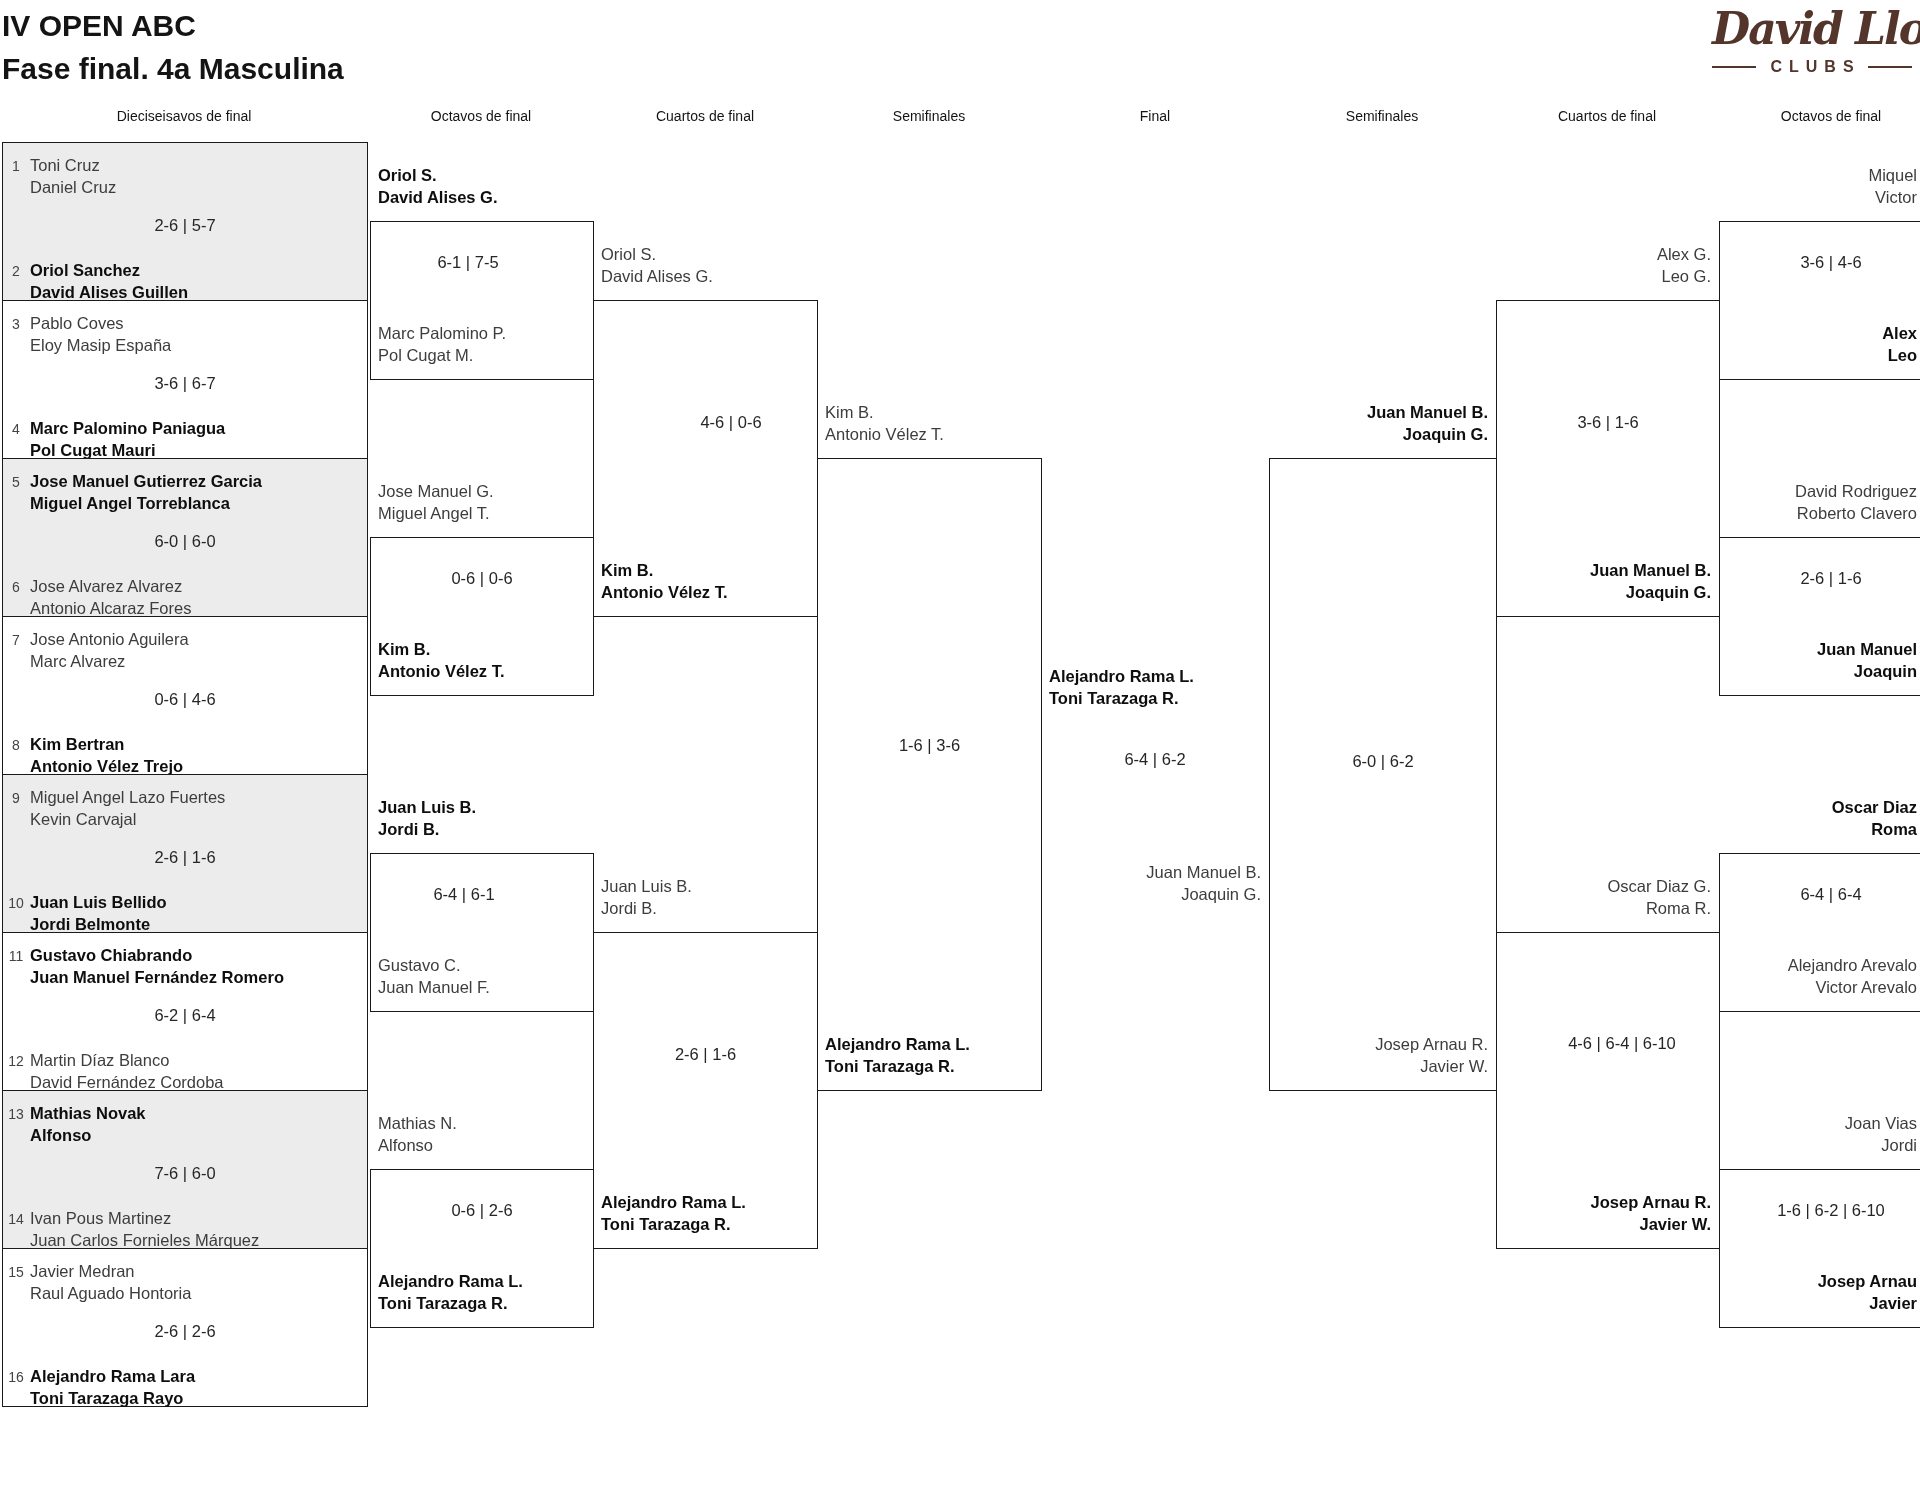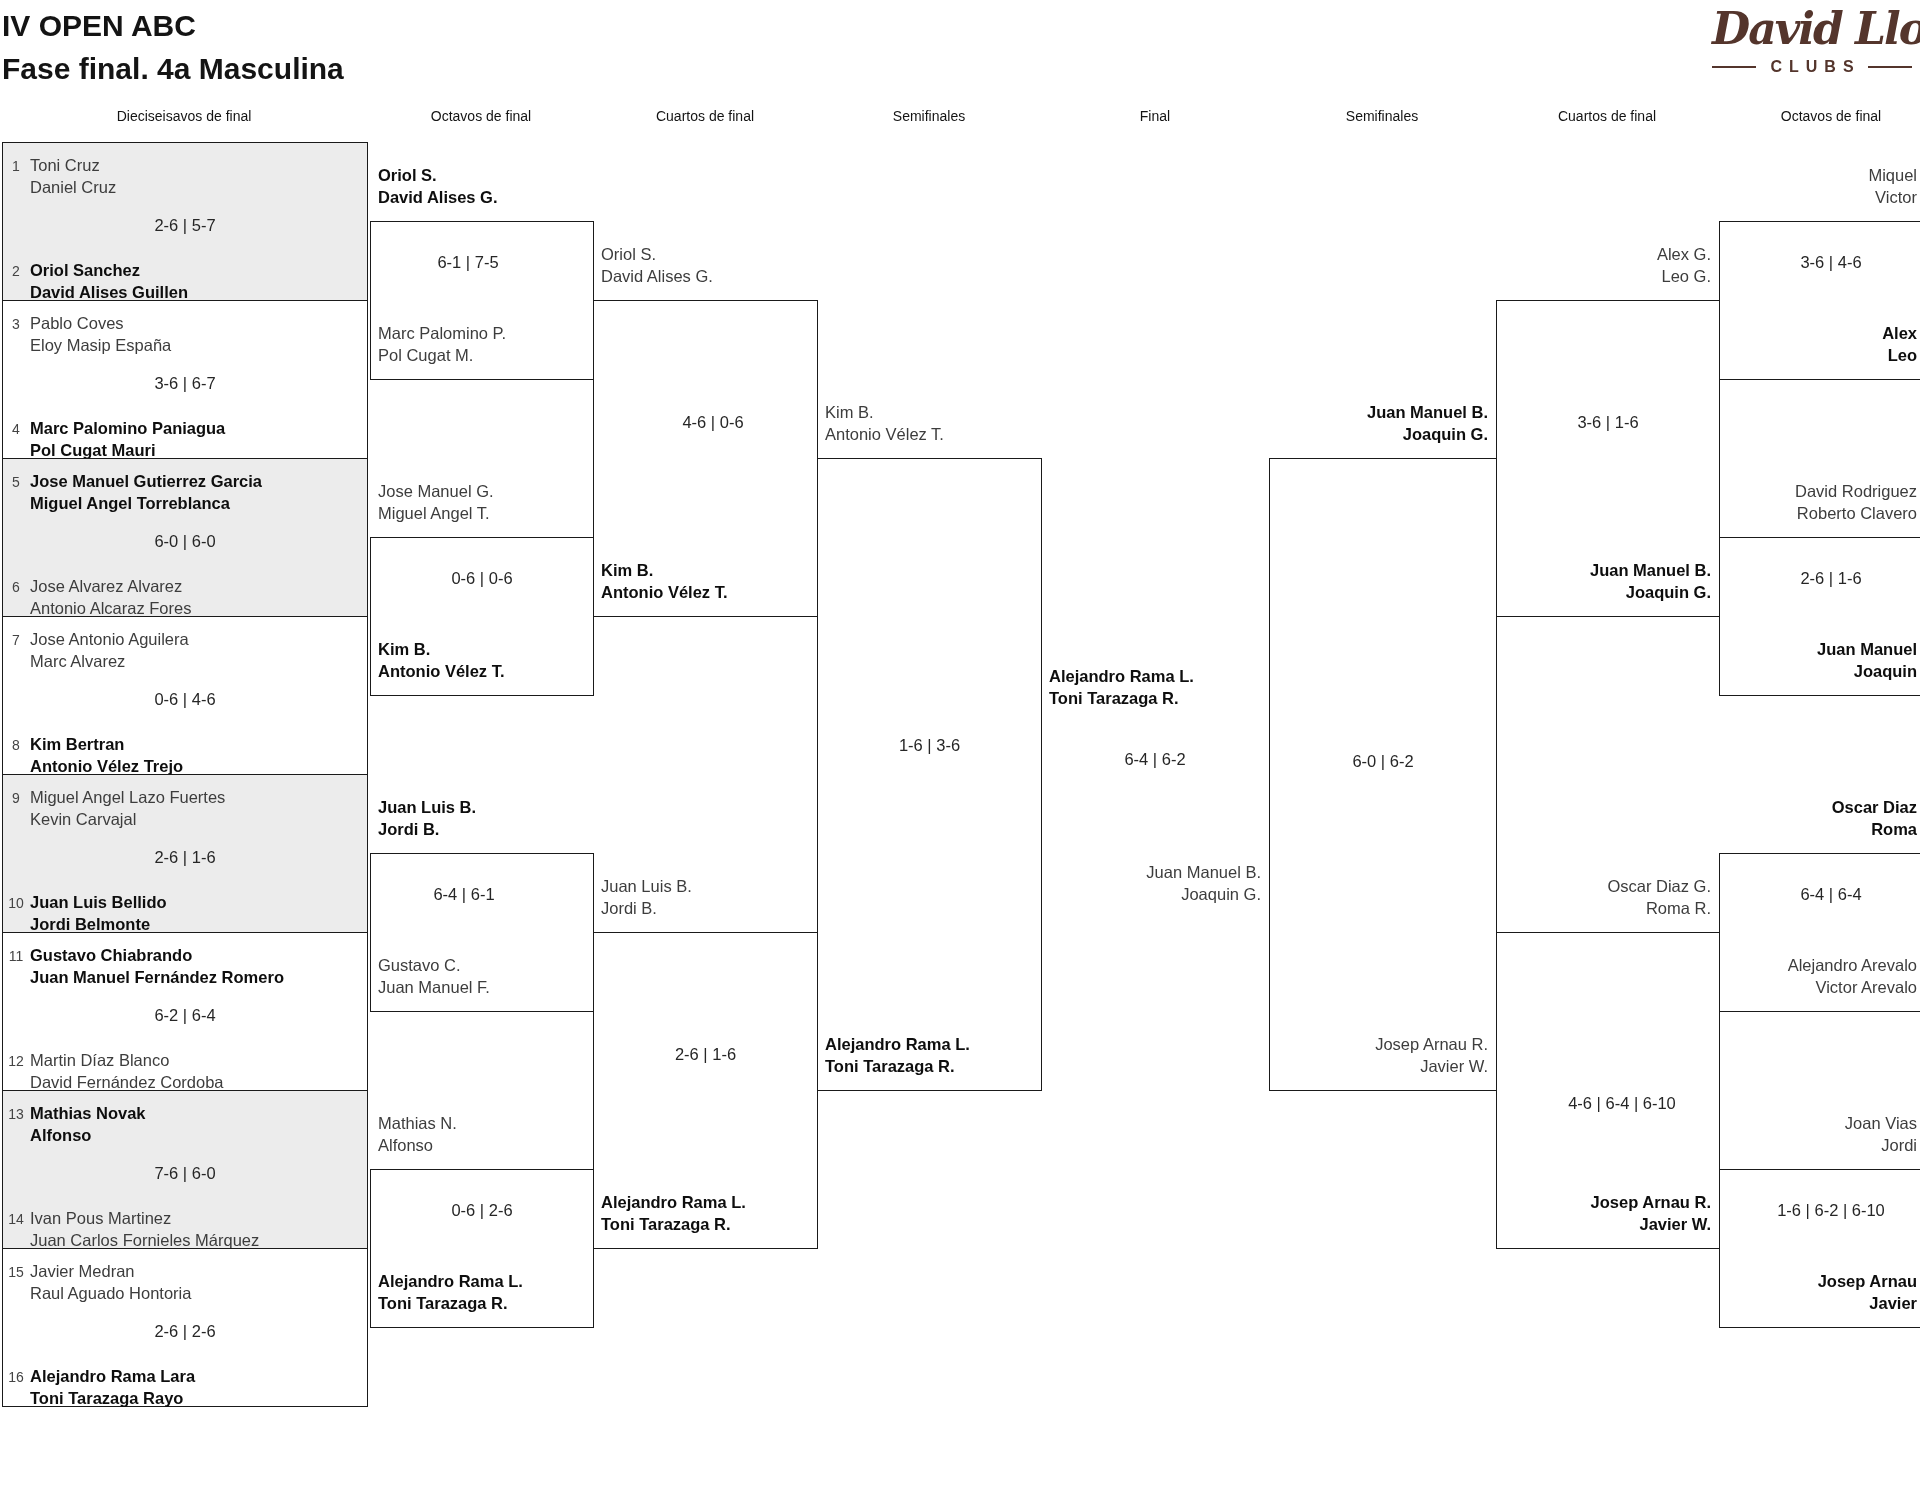--- a/index.html
+++ b/index.html
@@ -223,21 +223,21 @@
   <div class="sc" style="left:370px;top:1201px;width:224px">0-6 | 2-6</div>
   <div class="nm b lbl" style="left:378px;top:1270px">
       <div>Alejandro Rama L.</div>
       <div>Toni Tarazaga R.</div>
     </div>
 
   <div class="nm lbl" style="left:601px;top:243px">
       <div>Oriol S.</div>
       <div>David Alises G.</div>
     </div>
-  <div class="sc" style="left:582px;top:413px;width:262px">4-6 | 0-6</div>
+  <div class="sc" style="left:600px;top:413px;width:262px">4-6 | 0-6</div>
   <div class="nm b lbl" style="left:601px;top:559px">
       <div>Kim B.</div>
       <div>Antonio Vélez T.</div>
     </div>
 
   <div class="nm lbl" style="left:601px;top:875px">
       <div>Juan Luis B.</div>
       <div>Jordi B.</div>
     </div>
   <div class="sc" style="left:593px;top:1045px;width:225px">2-6 | 1-6</div>
@@ -283,21 +283,21 @@
   <div class="sc" style="left:1496px;top:413px;width:224px">3-6 | 1-6</div>
   <div class="nm b lbl r" style="right:209px;top:559px">
       <div>Juan Manuel B.</div>
       <div>Joaquin G.</div>
     </div>
 
   <div class="nm lbl r" style="right:209px;top:875px">
       <div>Oscar Diaz G.</div>
       <div>Roma R.</div>
     </div>
-  <div class="sc" style="left:1496px;top:1094px;width:252px">4-6 | 6-4 | 6-10</div>
+  <div class="sc" style="left:1496px;top:1034px;width:252px">4-6 | 6-4 | 6-10</div>
   <div class="nm b lbl r" style="right:209px;top:1191px">
       <div>Josep Arnau R.</div>
       <div>Javier W.</div>
     </div>
 
   <div class="nm lbl r" style="right:3px;top:164px">
       <div>Miquel</div>
       <div>Victor</div>
     </div>
   <div class="sc" style="left:1719px;top:253px;width:224px">3-6 | 4-6</div>

